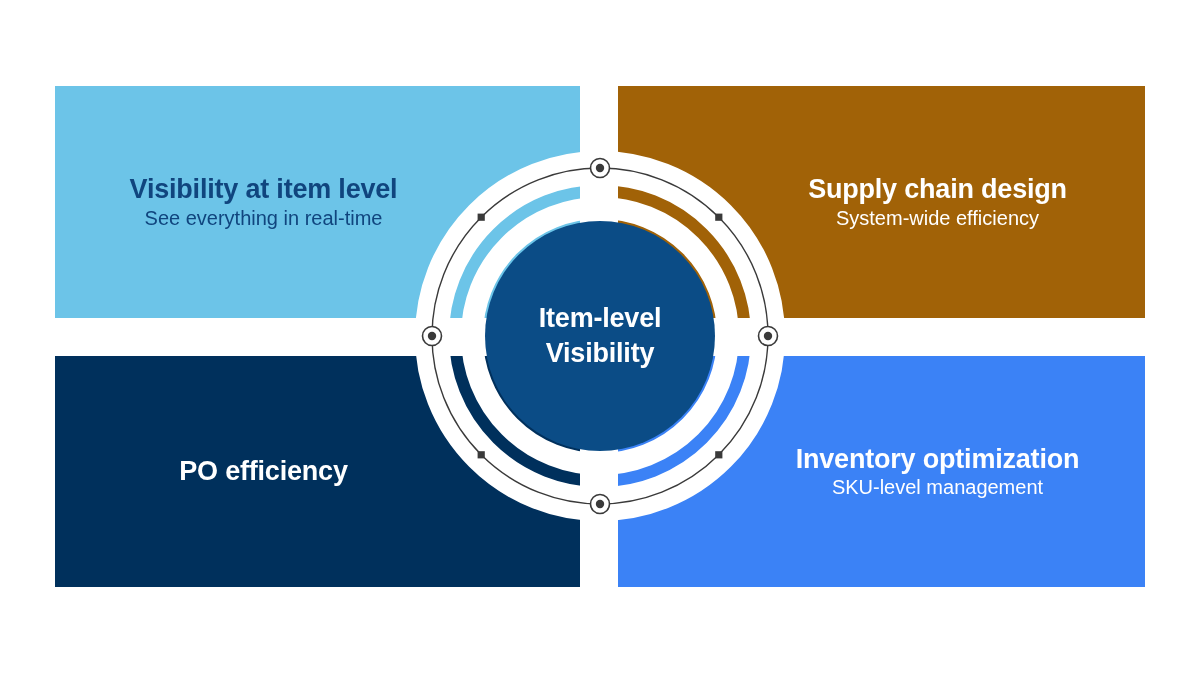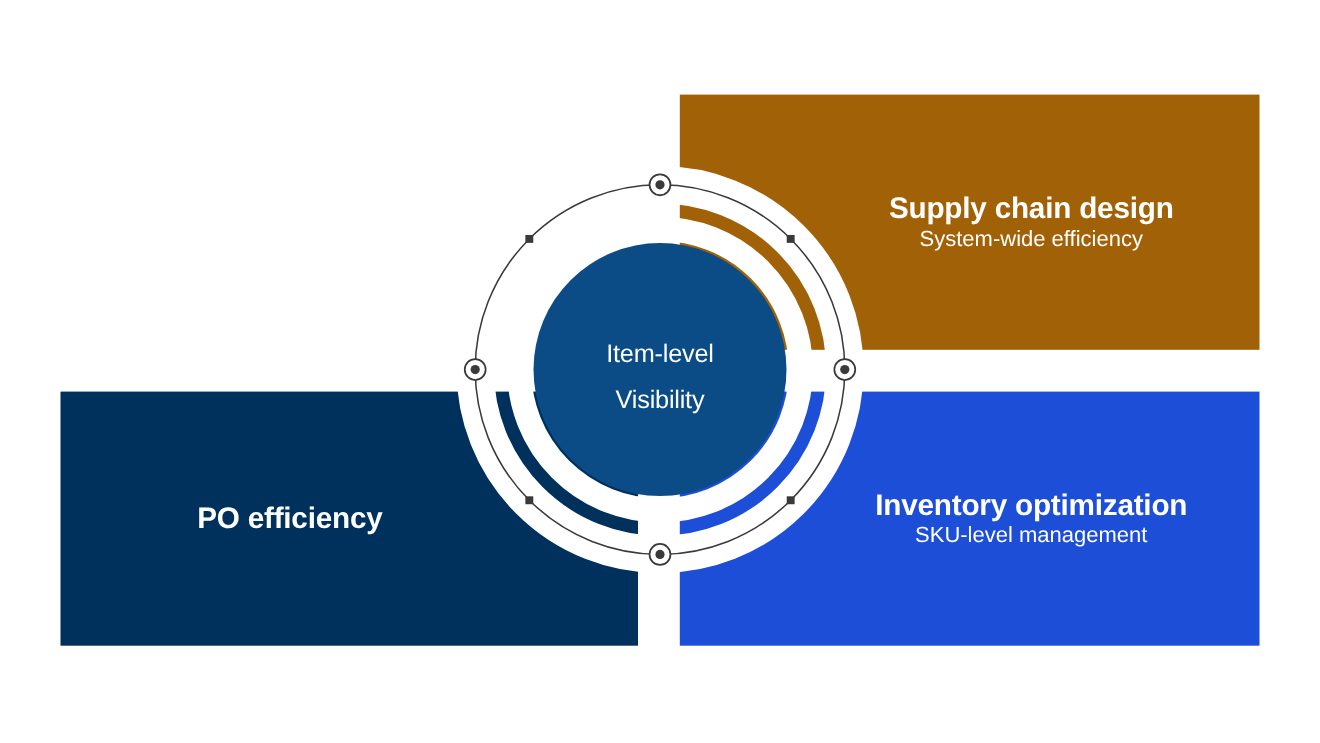--- a/index.html
+++ b/index.html
@@ -105,48 +105,53 @@
     height: 124px;
     display: flex;
     flex-direction: column;
     align-items: center;
     justify-content: center;
     color: #ffffff;
     text-align: center;
     pointer-events: none;
   }
   #hub-label .l1, #hub-label .l2 {
-    font-size: 23px;
-    font-weight: normal;
+    font-size: 27px;
+    font-weight: bold;
     line-height: 1.28;
     letter-spacing: -0.2px;
     white-space: nowrap;
-    margin-top: 13px;
   }
 </style>
 </head>
 <body>
 
 <div id="canvas">
 
+  <div class="quad" id="quad-tl" style="background: rgb(108, 196, 232); color: rgb(16, 69, 126);">
+    <div style="text-align:center;">
+      <p class="quad-title">Visibility at item level</p>
+      <p class="quad-sub">See everything in real-time</p>
+    </div>
+  </div>
 
   <div class="quad" id="quad-tr" style="background: #a16207; color: rgb(255, 255, 255);">
     <div style="text-align:center;">
       <p class="quad-title">Supply chain design</p>
       <p class="quad-sub">System-wide efficiency</p>
     </div>
   </div>
 
   <div class="quad" id="quad-bl" style="background: rgb(0, 48, 92); color: rgb(255, 255, 255);">
     <div style="text-align:center;">
       <p class="quad-title">PO efficiency</p>
     </div>
   </div>
 
-  <div class="quad" id="quad-br" style="background: #1d4ed8; color: rgb(255, 255, 255);">
+  <div class="quad" id="quad-br" style="background: #3b82f6; color: rgb(255, 255, 255);">
     <div style="text-align:center;">
       <p class="quad-title">Inventory optimization</p>
       <p class="quad-sub">SKU-level management</p>
     </div>
   </div>
 
   <div id="hub">
 
     <svg id="hub-svg" viewBox="0 0 400 400">
 

